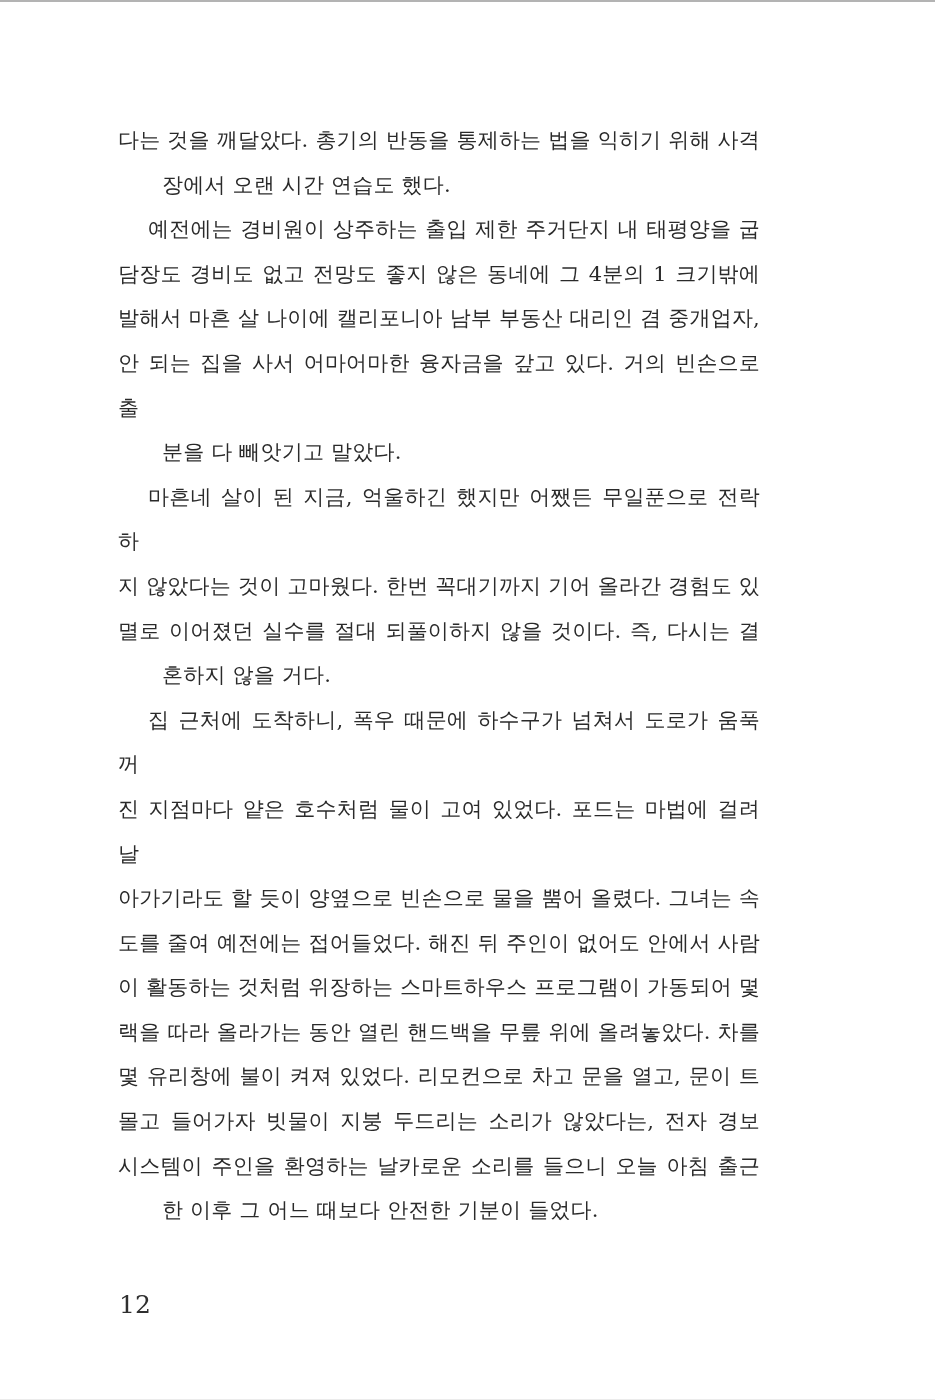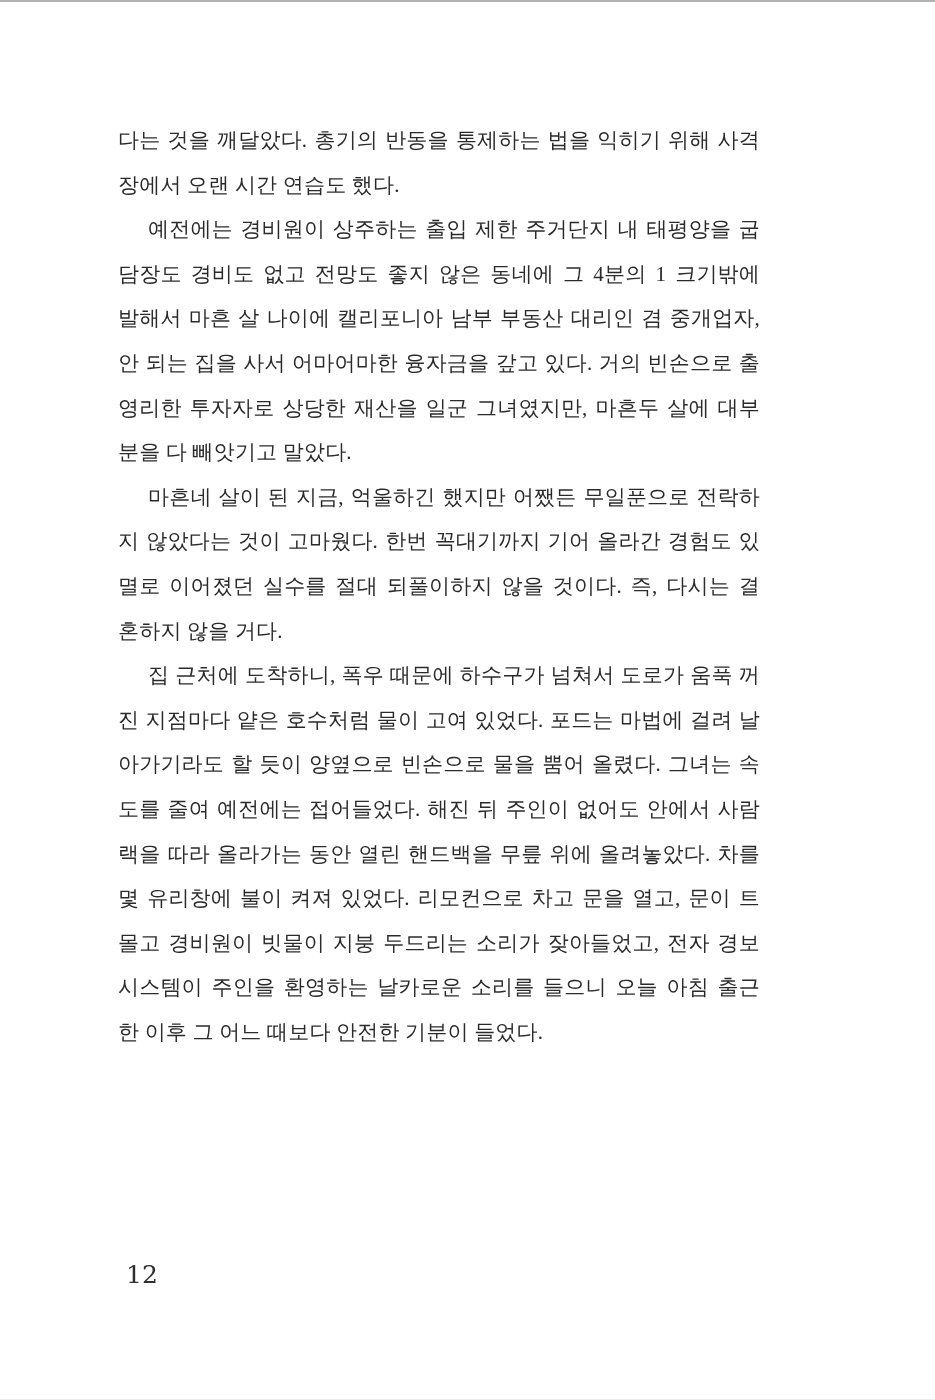--- a/index.html
+++ b/index.html
@@ -36,64 +36,63 @@
     line-height: 44.6px;
     letter-spacing: 0.2px;
   }
   .line {
     margin: 0;
     padding: 0;
     white-space: normal;
     text-align: justify;
     text-align-last: justify;
     text-justify: inter-word;
-    font-family: Liberation Serif, serif;
   }
   .line.end {
     text-align: left;
     text-align-last: left;
+    margin-left: 44px;
   }
   .line.indent {
     text-indent: 30px;
   }
   .page-number {
     position: absolute;
     left: 119px;
-    top: 1260px;
+    top: 1290px;
     font-size: 25px;
     line-height: 30px;
     color: #2f2f2f;
-    margin-left: 7px;
   }
 </style>
 </head>
 <body>
 
 <div class="scan-edge-top"></div>
 
 <main class="text-block">
   <p class="line">다는 것을 깨달았다. 총기의 반동을 통제하는 법을 익히기 위해 사격</p>
   <p class="line end">장에서 오랜 시간 연습도 했다.</p>
   <p class="line indent">예전에는 경비원이 상주하는 출입 제한 주거단지 내 태평양을 굽</p>
   <p class="line">담장도 경비도 없고 전망도 좋지 않은 동네에 그 4분의 1 크기밖에</p>
   <p class="line">발해서 마흔 살 나이에 캘리포니아 남부 부동산 대리인 겸 중개업자,</p>
   <p class="line">안 되는 집을 사서 어마어마한 융자금을 갚고 있다. 거의 빈손으로 출</p>
-  <p class="line">영리한 투자자로 상당한 재산을 일군 그녀였지만, 마흔두 살에 대부</p>
   <p class="line end">분을 다 빼앗기고 말았다.</p>
   <p class="line indent">마흔네 살이 된 지금, 억울하긴 했지만 어쨌든 무일푼으로 전락하</p>
   <p class="line">지 않았다는 것이 고마웠다. 한번 꼭대기까지 기어 올라간 경험도 있</p>
   <p class="line">멸로 이어졌던 실수를 절대 되풀이하지 않을 것이다. 즉, 다시는 결</p>
   <p class="line end">혼하지 않을 거다.</p>
   <p class="line indent">집 근처에 도착하니, 폭우 때문에 하수구가 넘쳐서 도로가 움푹 꺼</p>
   <p class="line">진 지점마다 얕은 호수처럼 물이 고여 있었다. 포드는 마법에 걸려 날</p>
   <p class="line">아가기라도 할 듯이 양옆으로 빈손으로 물을 뿜어 올렸다. 그녀는 속</p>
   <p class="line">도를 줄여 예전에는 접어들었다. 해진 뒤 주인이 없어도 안에서 사람</p>
+  <p class="line">이 활동하는 것처럼 위장하는 스마트하우스 프로그램이 가동되어 몇</p>
   <p class="line">랙을 따라 올라가는 동안 열린 핸드백을 무릎 위에 올려놓았다. 차를</p>
   <p class="line">몇 유리창에 불이 켜져 있었다. 리모컨으로 차고 문을 열고, 문이 트</p>
-  <p class="line">몰고 경비원이 빗물이 지붕 두드리는 소리가 잦아들었고, 전자 경보</p>
+  <p class="line">몰고 들어가자 빗물이 지붕 두드리는 소리가 않았다는, 전자 경보</p>
   <p class="line">시스템이 주인을 환영하는 날카로운 소리를 들으니 오늘 아침 출근</p>
   <p class="line end">한 이후 그 어느 때보다 안전한 기분이 들었다.</p>
 
 </main>
 
 <div class="page-number">12</div>
 
 <div class="scan-edge-bottom"></div>
 
 </body></html>

